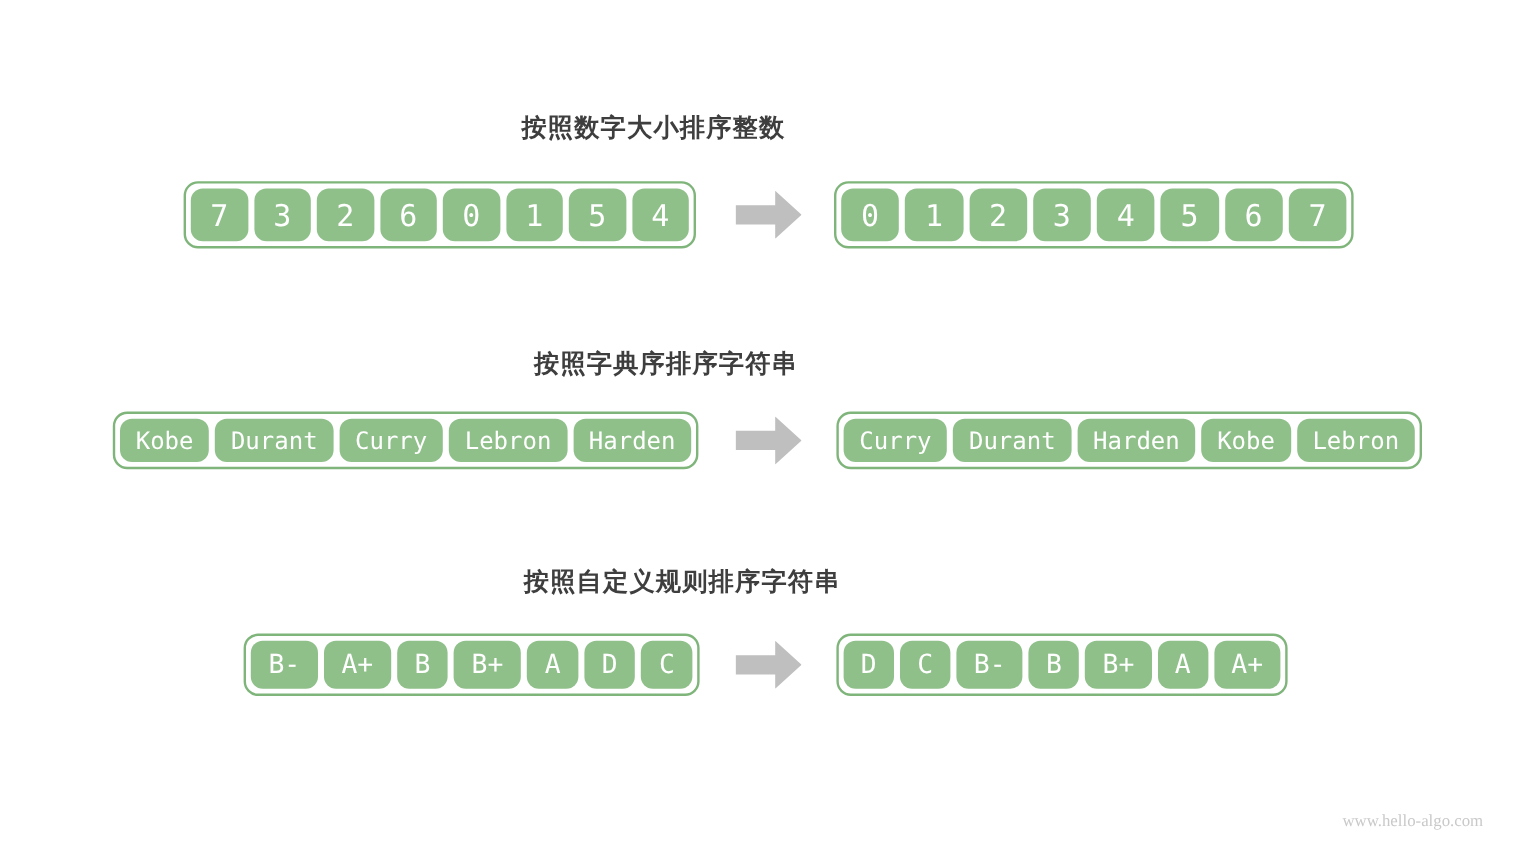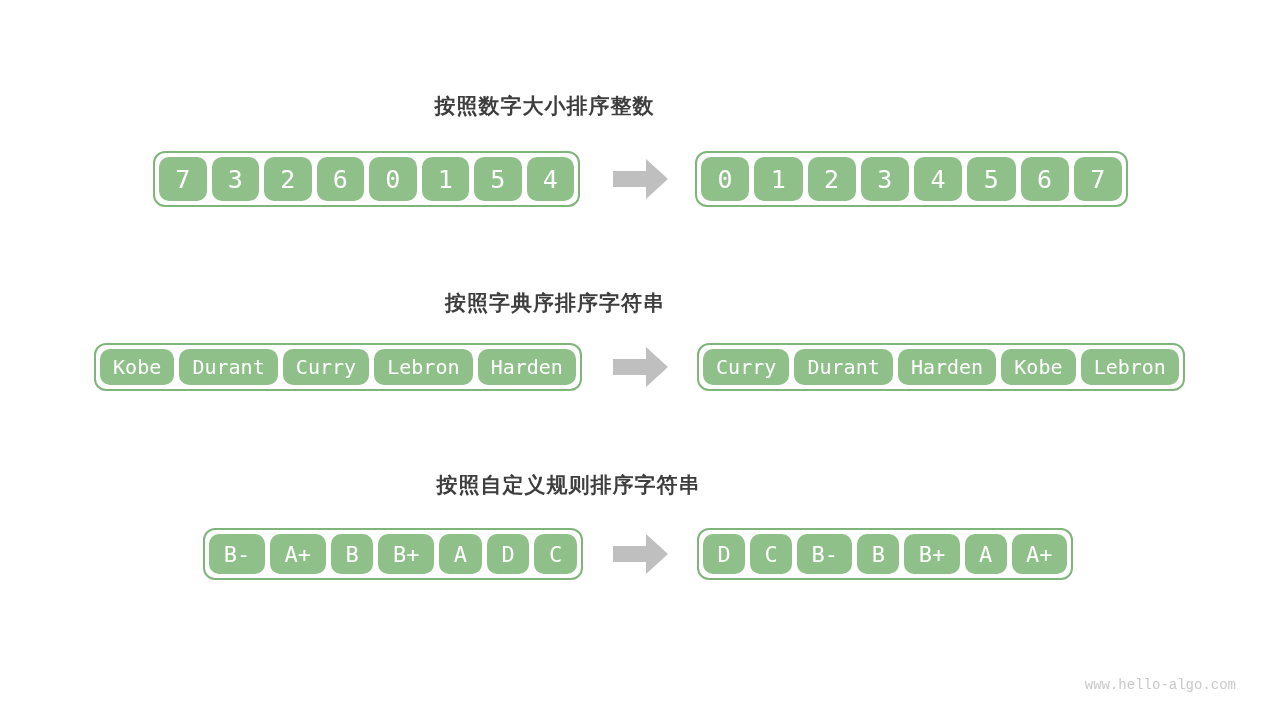--- a/index.html
+++ b/index.html
@@ -64,21 +64,21 @@
   
   .s3-title{top:471px;padding-left:48px;}
   .s3-left {left:203px; top:528px; width:380px; height:52px;}
   .s3-right{left:697px; top:528px; width:376px; height:52px;}
   .s3-arrow{left:613px; top:534px;}
   .s3 .cell{flex:1 1 auto; font-size:22px; padding:0 8px;}
 
   .watermark{
     position:absolute;
     top:677px; right:44px;
-    font-family:Liberation Mono, monospace;
+    font-family:Liberation Serif, serif;
     font-size:14px;
     color:var(--watermark);
   }
 </style>
 </head>
 <body>
 
 <div class="s1">
   <div class="section-title s1-title">按照数字大小排序整数</div>
   <div class="array-box s1-left">

